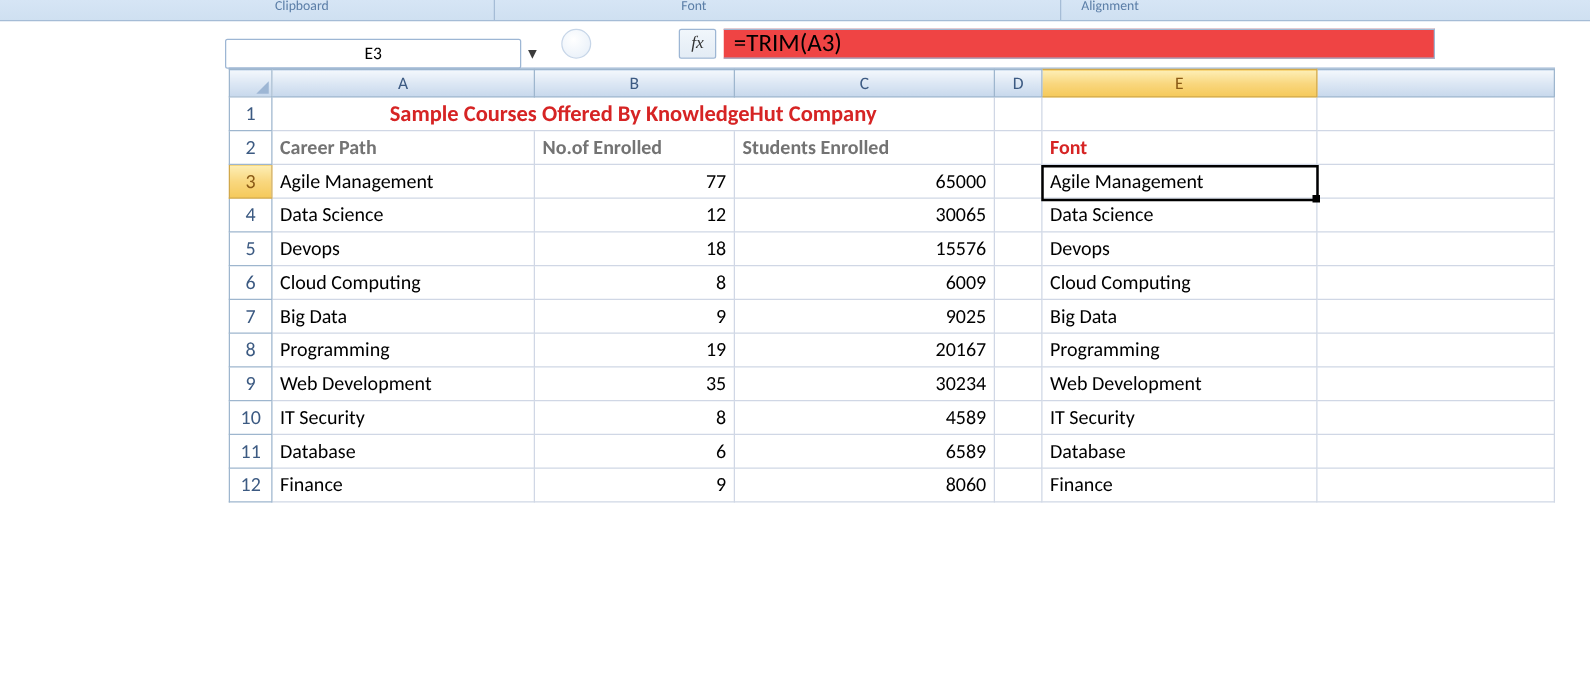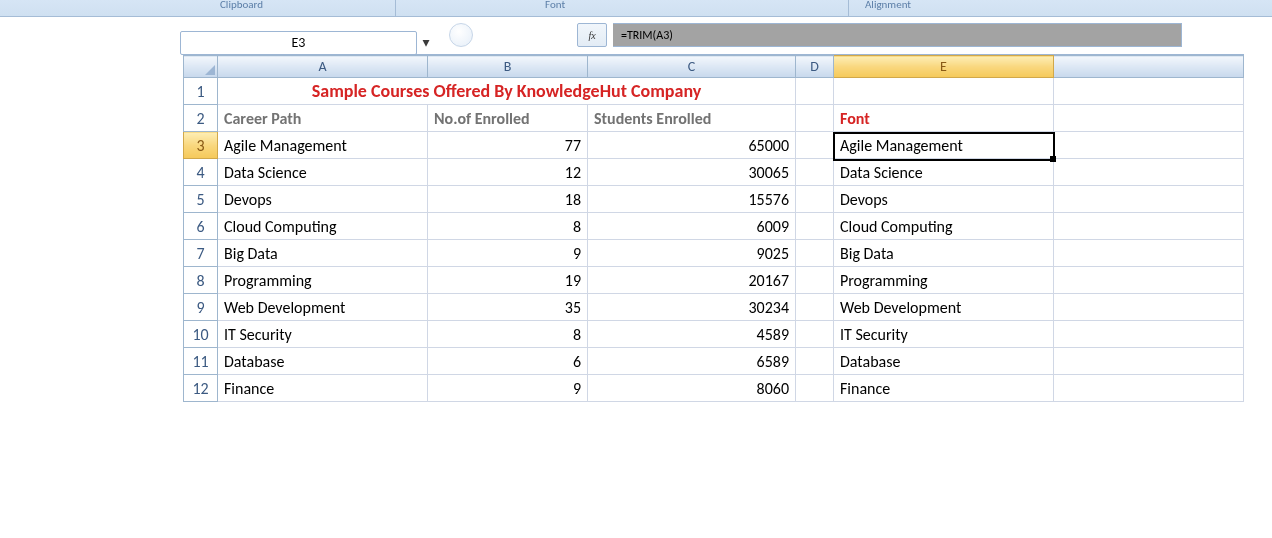--- a/index.html
+++ b/index.html
@@ -79,45 +79,45 @@
   }
   .fx-circle {
     margin-left: 30px;
     width: 22px;
     height: 22px;
     border: 1px solid #c7d6e8;
     border-radius: 50%;
     background: radial-gradient(circle at 40% 35%, #fff, #e5eef8);
   }
   .fx-btn {
-    margin-left: 104px;
+    margin-left: 70px;
     width: 28px;
     height: 22px;
     border: 1px solid #9db6d4;
     border-radius: 2px;
     background: linear-gradient(#f1f6fb, #e3ecf5);
     display: flex;
     align-items: center;
     justify-content: center;
     font-style: italic;
     font-family: "Times New Roman", serif;
-    font-size: 10px;
+    font-size: 14px;
     color: #333;
   }
   .formula-input {
     margin-left: 6px;
     width: 560px;
     height: 22px;
     border: 1px solid #9db6d4;
     border-left: none;
-    background: #a3a3a3;
+    background: #ef4444;
     padding-left: 8px;
     display: flex;
     align-items: center;
-    font-size: 12px;
+    font-size: 20px;
   }
 
   
   .grid-zone {
     position: absolute;
     left: 183px;
     top: 54px;
     border-top: 1px solid #9db6d4;
   }
   table.grid {

